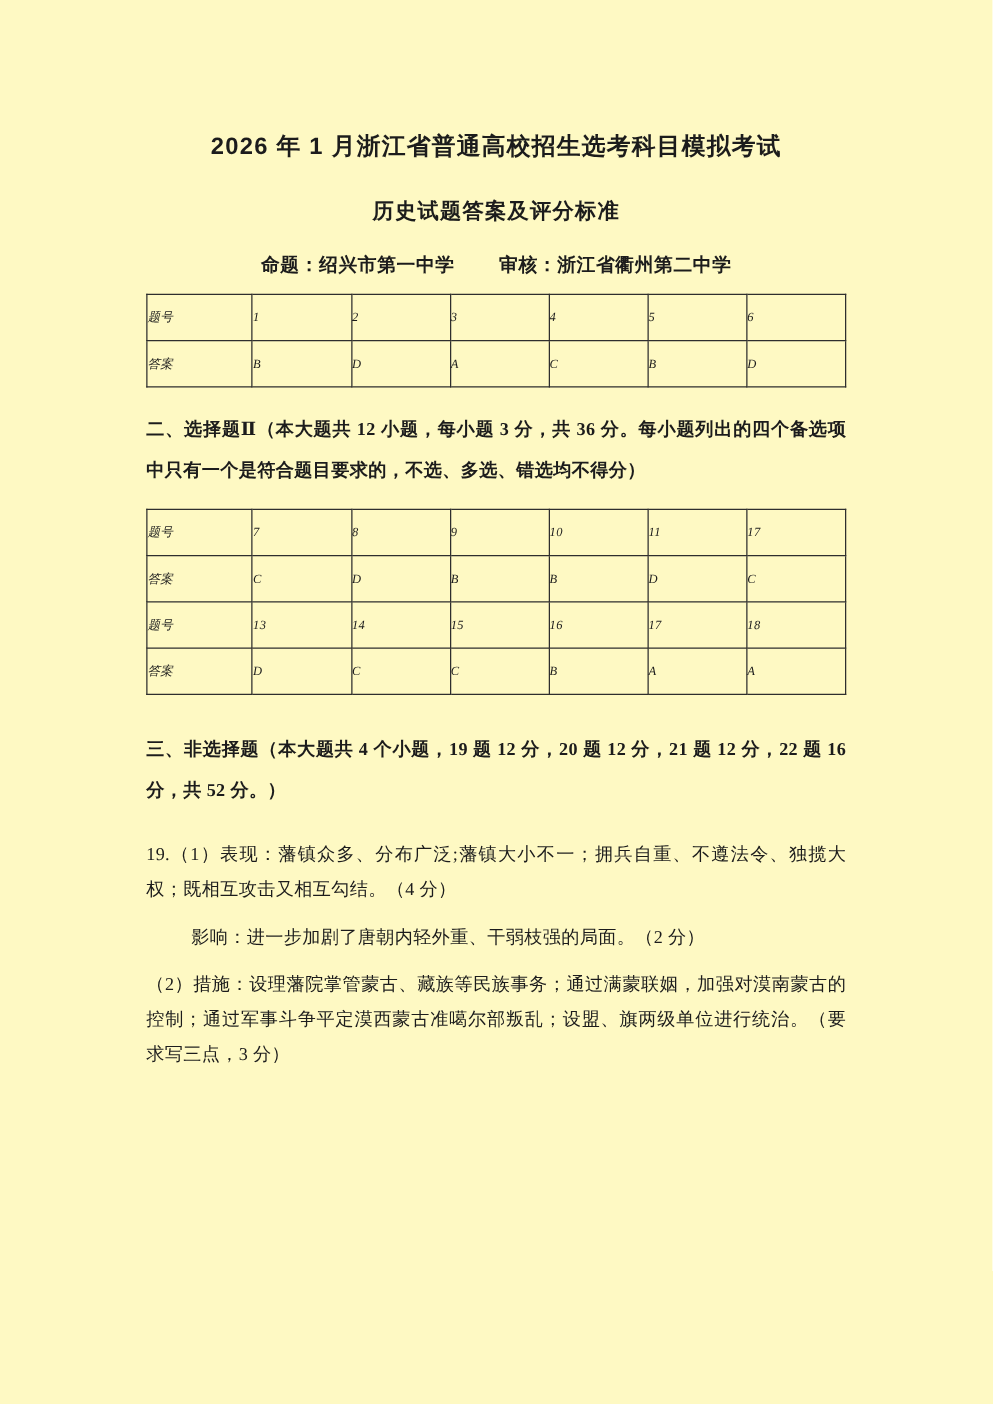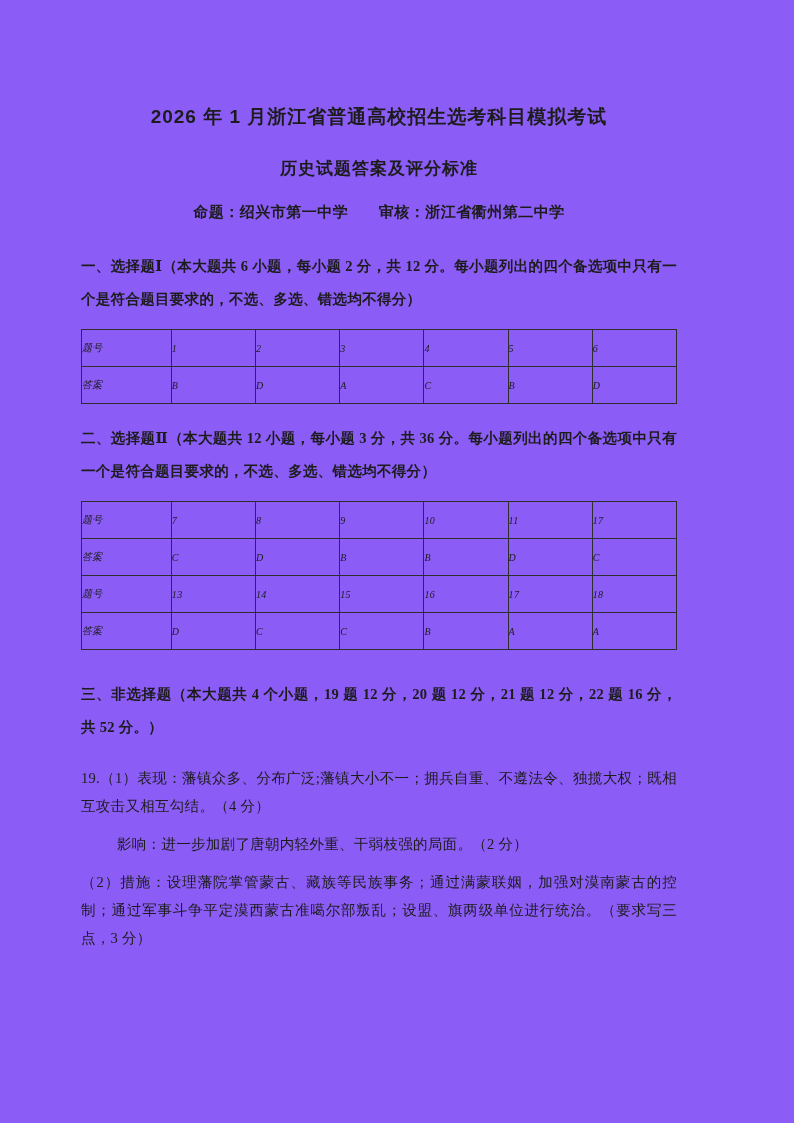--- a/index.html
+++ b/index.html
@@ -5,25 +5,25 @@
   html, body {
     margin: 0;
     padding: 0;
     background: #ffffff;
   }
   .page {
     position: relative;
     width: 794px;
     height: 1123px;
     margin: 0 auto;
-    background: #8b5cf6;
+    background: #fef9c3;
     color: #1c1c1c;
     font-family: "Liberation Serif", "DejaVu Serif", serif;
     box-sizing: border-box;
-    padding: 104px 117px 0 81px;
+    padding: 104px 117px 0 117px;
     overflow: hidden;
   }
   .doc-title {
     margin: 0;
     font-size: 19px;
     font-weight: bold;
     text-align: center;
     letter-spacing: 1px;
     font-family: "Liberation Sans", "DejaVu Sans", sans-serif;
   }
@@ -34,21 +34,21 @@
     text-align: center;
     letter-spacing: 1px;
     font-family: "Liberation Sans", "DejaVu Sans", sans-serif;
   }
   .byline {
     margin-top: 23px;
     font-size: 15px;
     font-weight: bold;
     text-align: center;
     letter-spacing: 0.5px;
-    font-family: Liberation Sans, sans-serif;
+    font-family: Liberation Mono, monospace;
   }
   .byline span + span { margin-left: 26px; }
   .section-heading {
     margin: 0;
     font-size: 14.5px;
     font-weight: bold;
     line-height: 33px;
     text-align: justify;
     letter-spacing: 0.3px;
   }
@@ -89,21 +89,20 @@
 
   <h1 class="doc-title">2026 年 1 月浙江省普通高校招生选考科目模拟考试</h1>
 
   <h2 class="doc-subtitle">历史试题答案及评分标准</h2>
 
   <div class="byline">
     <span>命题：绍兴市第一中学</span>
     <span>审核：浙江省衢州第二中学</span>
   </div>
 
-  <p class="section-heading sec1">一、选择题Ⅰ（本大题共 6 小题，每小题 2 分，共 12 分。每小题列出的四个备选项中只有一个是符合题目要求的，不选、多选、错选均不得分）</p>
 
   <table class="answer-table">
     <colgroup>
       <col style="width:15.1%">
       <col style="width:14.15%">
         <col style="width:14.15%">
         <col style="width:14.15%">
       <col style="width:14.15%">
         <col style="width:14.15%">
         <col style="width:14.15%">

